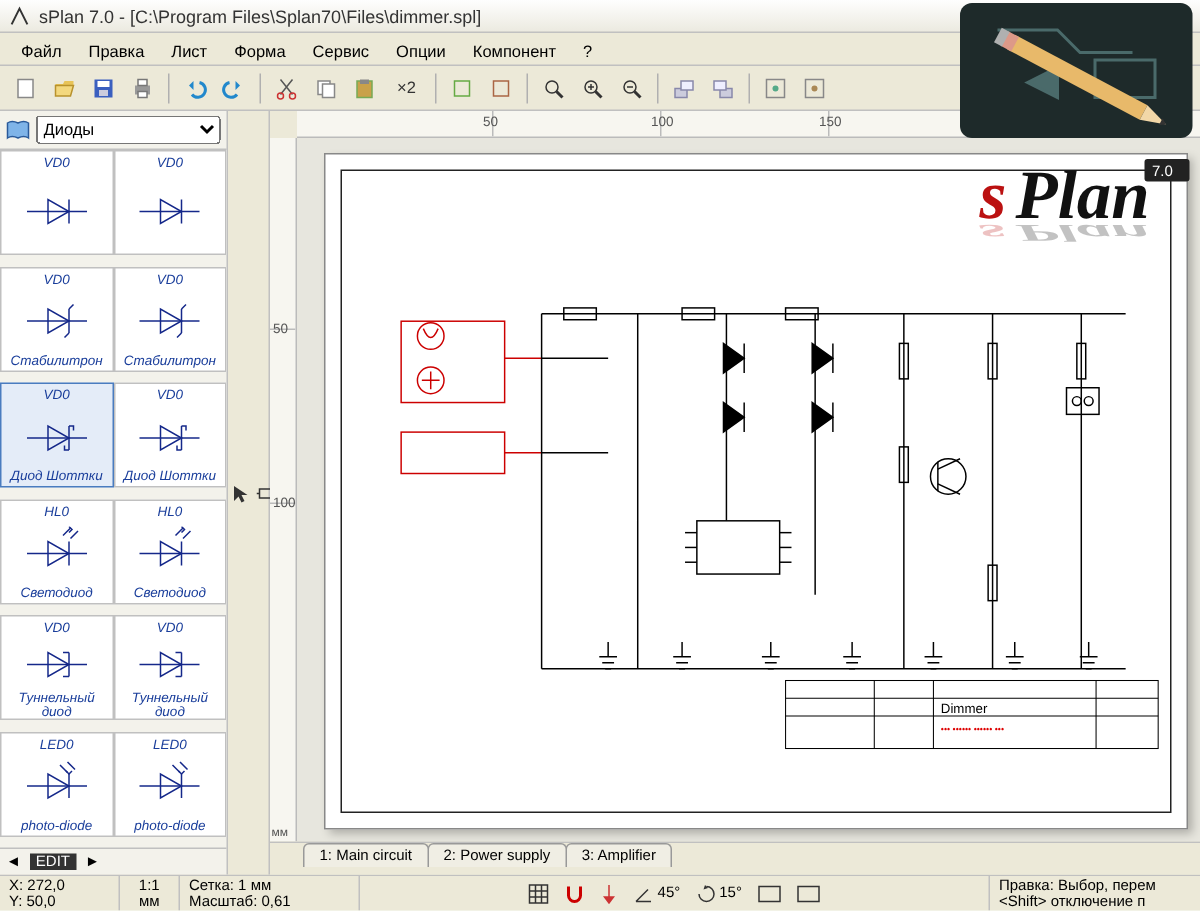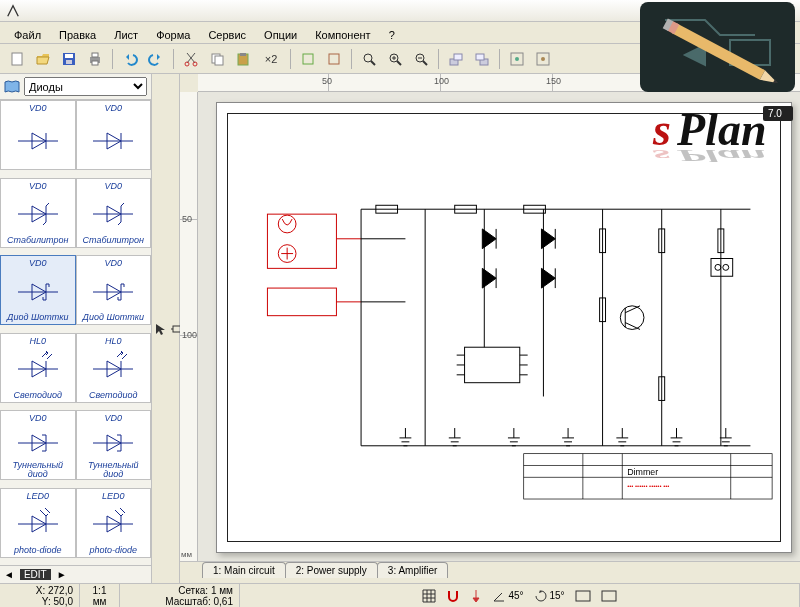--- a/index.html
+++ b/index.html
@@ -28,36 +28,37 @@
   .canvaszone { flex:1; position:relative; background:#ece9d8; display:flex; flex-direction:column; }
   .ruler-h { height:18px; background:#f7f6f0; border-bottom:1px solid #bbb; position:relative; font-size:9px; color:#555; overflow:hidden; margin-left:18px; }
   .canvasrow { flex:1; display:flex; overflow:hidden; }
   .ruler-v { width:18px; background:#f7f6f0; border-right:1px solid #bbb; position:relative; font-size:9px; color:#555; overflow:hidden; }
   .paper { flex:1; background:#e7e6de; overflow:hidden; position:relative; }
   .sheet { position:absolute; left:18px; top:10px; right:8px; bottom:8px; background:#fff; border:1px solid #888; box-shadow:3px 3px 6px rgba(0,0,0,.25); }
   .sheet .inner { position:absolute; inset:10px; border:1px solid #222; }
   .tabsrow { height:22px; display:flex; align-items:flex-start; gap:0; padding-left:22px; background:#ece9d8; border-top:1px solid #c0c0c0; }
   .tab { padding:2px 10px; border:1px solid #999; border-bottom:none; background:#f0eee4; font-size:10px; border-top-left-radius:4px; border-top-right-radius:4px; margin-right:-1px; }
   .statusbar { height:24px; display:flex; align-items:center; border-top:1px solid #c0c0c0; background:#ece9d8; font-size:10px; }
-  .statuscell { padding:0 6px; height:100%; display:flex; flex-direction:column; justify-content:center; border-right:1px solid #c0c0c0;align-items:flex-end; }
+  .statuscell { padding:0 6px; height:100%; display:flex; flex-direction:column; justify-content:center; border-right:1px solid #c0c0c0; }
   .statuscell.wide { flex:1; flex-direction:row; align-items:center; gap:10px; }
   .tick { position:absolute; top:0; width:1px; height:100%; background:#bbb; }
   .ticklbl { position:absolute; top:2px; }
   .vtick { position:absolute; left:0; height:1px; width:100%; background:#bbb; }
   .vticklbl { position:absolute; left:2px; transform: translateY(-50%); }
   .logo { position:absolute; right:0; top:0; width:165px; height:170px; pointer-events:none; }
   svg { display:block; }
 </style>
 </head>
 <body>
 
 <div class="titlebar">
   <svg class="ticon" viewBox="0 0 16 16">
       <path d="M2 14 L8 2 L14 14" stroke="#333" fill="none" stroke-width="1.5"></path>
     </svg>
+  <span class="title">sPlan 7.0 - [C:\Program Files\Splan70\Files\dimmer.spl]</span>
 </div>
 
 <div class="menubar" id="menubar">
     <span class="menuitem">Файл</span>
     <span class="menuitem">Правка</span>
     <span class="menuitem">Лист</span>
     <span class="menuitem">Форма</span>
     <span class="menuitem">Сервис</span>
     <span class="menuitem">Опции</span>
     <span class="menuitem">Компонент</span>
@@ -610,20 +611,24 @@
         <svg width="16" height="12">
           <rect x="1" y="1" width="14" height="10" stroke="#333" fill="none"></rect>
         </svg>
       </span>
     <span>
         <svg width="16" height="12">
           <rect x="1" y="1" width="14" height="10" stroke="#333" fill="none"></rect>
         </svg>
       </span>
   </div>
+  <div class="statuscell" style="width:140px;border-right:none">
+    <span>Правка: Выбор, перем</span>
+    <span>&lt;Shift&gt; отключение п</span>
+  </div>
 </div>
 
 <div class="logo">
   <svg width="165" height="170" viewBox="0 0 165 170">
     <rect x="5" y="2" width="155" height="90" rx="8" fill="#1e2a2a"></rect>
     <g stroke="#4a6a6a" stroke-width="2" fill="none">
       <path d="M30 20 H70 L85 35 H120"></path>
         <rect x="95" y="40" width="40" height="25"></rect>
         <path d="M50 55 L70 45 L70 65 Z" fill="#4a6a6a"></path>
     </g>

